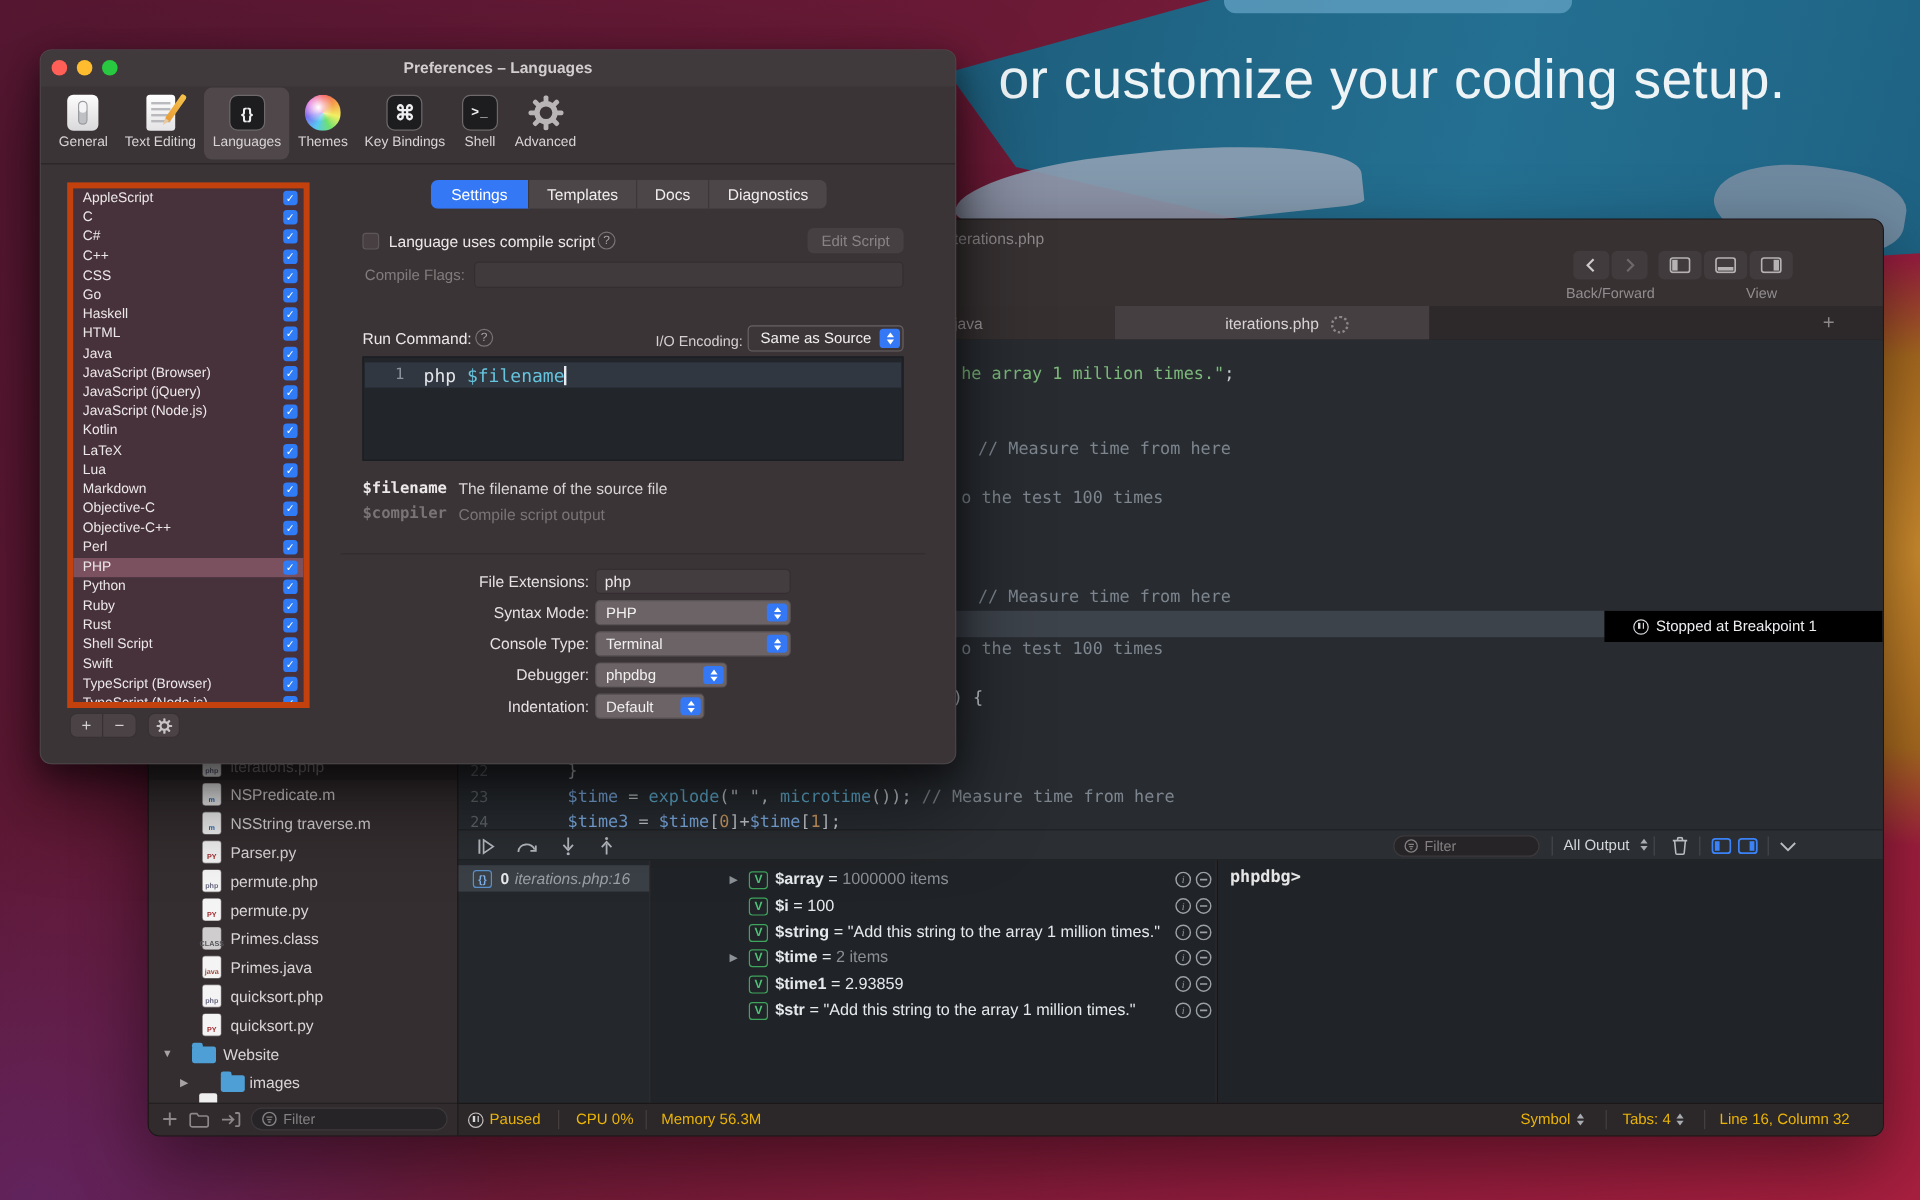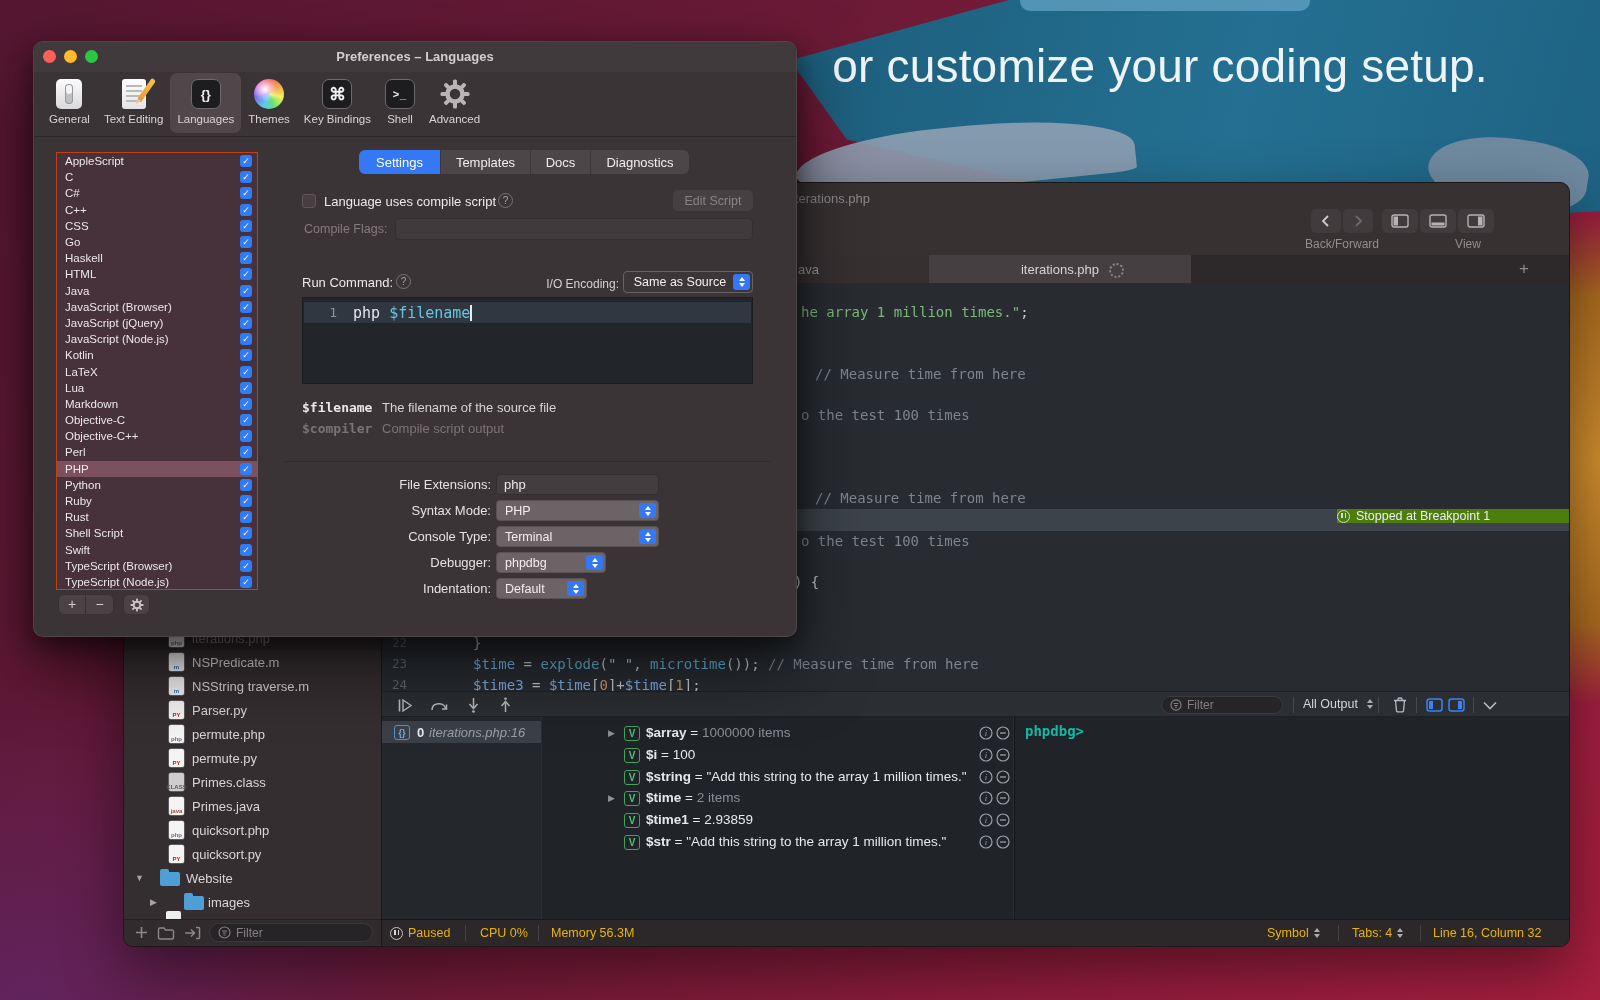--- a/index.html
+++ b/index.html
@@ -51,22 +51,22 @@
   .file-label{position:absolute;left:68px;white-space:nowrap;}
   .aw-sbbar{position:absolute;left:0;top:736px;width:257px;height:27px;background:#312b2d;border-top:1px solid #242021;z-index:3;}
   .pill{position:absolute;background:#262427;border:1px solid #3c393b;border-radius:10px;
     display:flex;align-items:center;color:#848082;font-size:12px;gap:5px;padding:0 8px;box-sizing:border-box;}
   .vdiv{position:absolute;top:72px;bottom:0;width:1px;background:#1d191a;}
   .aw-editor{position:absolute;left:257px;top:100px;width:1188px;height:408px;background:#282c31;overflow:hidden;}
   .code-line{position:absolute;height:20px;font-family:"DejaVu Sans Mono",monospace;font-size:14px;line-height:20px;white-space:pre;}
   .gutnum{position:absolute;width:22px;text-align:right;font-family:"DejaVu Sans Mono",monospace;font-size:12.5px;line-height:20px;color:#62686e;}
   .c-plain{color:#c7ccd1}.c-str{color:#7cb97a}.c-com{color:#7d858e}.c-var{color:#7fb0e8}.c-fn{color:#64b5d9}.c-numlit{color:#cf9a62}
   .bp-row{position:absolute;left:0;right:0;top:226px;height:22px;background:#3d434b;}
-  .bp-badge{position:absolute;right:0;top:0;height:14px;width:232px;background:#4d7c0f;
-    display:flex;align-items:center;gap:6px;font-size:12.5px;color:#eceef0;padding-left:0;box-sizing:border-box;}
+  .bp-badge{position:absolute;right:0;top:0;height:26px;width:232px;background:#000000;
+    display:flex;align-items:center;gap:6px;font-size:12.5px;color:#eceef0;padding-left:24px;box-sizing:border-box;}
   .pauseicn{width:13px;height:13px;border:1.5px solid #d6d8da;border-radius:50%;box-sizing:border-box;position:relative;flex:none;}
   .pauseicn:before,.pauseicn:after{content:"";position:absolute;top:2.5px;width:1.5px;height:5px;background:#d6d8da;}
   .pauseicn:before{left:3px}.pauseicn:after{right:3px}
   .aw-debugbar{position:absolute;left:257px;top:508px;width:1188px;height:26px;background:#2b2e32;
     border-top:1px solid #1e2124;border-bottom:1px solid #1e2124;box-sizing:border-box;}
   .dbicon{position:absolute;top:4px;width:18px;height:18px;display:flex;align-items:center;justify-content:center;}
   .dbdiv{position:absolute;top:5px;width:1px;height:16px;background:#45484c;}
   .outsel{position:absolute;top:5px;font-size:12.5px;color:#d3d5d8;display:flex;align-items:center;gap:9px;}
   .ud{display:inline-flex;flex-direction:column;gap:2px;}
   .ud b{width:0;height:0;border-left:3.5px solid transparent;border-right:3.5px solid transparent;}
@@ -79,21 +79,21 @@
   .aw-vars{position:absolute;left:418px;top:534px;width:471px;height:202px;background:#202327;padding-top:6px;box-sizing:border-box;}
   .var-row{position:relative;height:21.8px;font-size:13.5px;color:#e6e9ec;}
   .var-row .disc{position:absolute;left:66px;top:5px;font-size:9px;color:#8b9197;}
   .vbadge{position:absolute;left:82px;top:3px;width:16px;height:15px;border:1.5px solid #3fa45c;border-radius:3px;
     color:#4fc378;font-size:10px;font-weight:bold;text-align:center;line-height:14px;box-sizing:border-box;}
   .var-text{position:absolute;left:104px;top:2px;white-space:nowrap;}
   .var-name{font-weight:bold;}
   .dimval{color:#8b9096;}
   .rowicn{position:absolute;top:3px;}
   .aw-console{position:absolute;left:890px;top:534px;width:555px;height:202px;background:#202327;border-left:1px solid #141619;}
-  .prompt{position:absolute;left:10px;top:6px;font-family:"DejaVu Sans Mono",monospace;font-weight:bold;font-size:14px;color:#14b8a6;}
+  .prompt{position:absolute;left:10px;top:6px;font-family:"DejaVu Sans Mono",monospace;font-weight:bold;font-size:14px;color:#e5e5e5;}
   .aw-statusbar{position:absolute;left:257px;top:736px;width:1188px;height:27px;background:#2c2829;border-top:1px solid #1b1718;box-sizing:border-box;}
   .sb-item{position:absolute;top:6px;font-size:12.5px;color:#eab308;white-space:nowrap;display:flex;align-items:center;gap:5px;}
   .sb-div{position:absolute;top:5px;width:1px;height:16px;background:#45403f;}
   
   .prefs{position:absolute;left:33px;top:41px;width:762px;height:594px;z-index:20;background:#3b3437;
     border-radius:10px;overflow:hidden;border:1px solid rgba(255,255,255,.09);
     box-shadow:0 30px 70px rgba(0,0,0,.55),0 10px 25px rgba(0,0,0,.45);}
   .p-titlebar{position:absolute;left:0;top:0;width:100%;height:30px;background:#403а3c;}
   .tl{position:absolute;top:8px;width:13px;height:13px;border-radius:50%;}
   .p-title{position:absolute;left:0;top:7px;width:100%;text-align:center;font-size:13px;font-weight:bold;color:#d2cdcf;}
@@ -108,21 +108,21 @@
   .icn-general:before{content:"";position:absolute;left:9px;top:5px;width:8px;height:20px;border-radius:4px;background:#bfc0c4;box-shadow:inset 0 0 0 1px #9a9b9f;}
   .icn-general:after{content:"";position:absolute;left:10px;top:6px;width:6px;height:9px;border-radius:3px;background:#f4f4f6;}
   .icn-page{width:24px;height:30px;border-radius:3px;background:linear-gradient(#ffffff,#e4e4e6);position:relative;}
   .icn-page:before{content:"";position:absolute;left:4px;top:6px;width:16px;height:2px;background:#b9babd;box-shadow:0 5px 0 #b9babd,0 10px 0 #b9babd,0 15px 0 #b9babd;}
   .icn-pencil{position:absolute;right:-3px;top:-2px;width:5px;height:26px;background:linear-gradient(#f6c24a,#e89b35);transform:rotate(35deg);border-radius:2px;}
   .icn-pencil:after{content:"";position:absolute;left:0;bottom:-5px;width:0;height:0;border-left:2.5px solid transparent;border-right:2.5px solid transparent;border-top:6px solid #e8c9a0;}
   .icn-themes{width:30px;height:30px;border-radius:50%;
     background:radial-gradient(circle at 38% 35%, #fff 0%, rgba(255,255,255,0) 45%),
       conic-gradient(#f45f5f,#f4a24a,#f3ef62,#6fe06f,#57c8f2,#7b6ff0,#e263d8,#f45f5f);}
   .p-tbborder{position:absolute;left:0;top:94px;width:100%;height:1px;background:#2b2527;}
-  .p-list{position:absolute;left:22px;top:110px;width:202px;height:438px;background:#47313a;border:1px solid #c2410c;box-sizing:border-box;overflow:hidden;}
+  .p-list{position:absolute;left:22px;top:110px;width:202px;height:438px;background:#47313a;border:5px solid #c2410c;box-sizing:border-box;overflow:hidden;}
   .lang-row{height:16.2px;display:flex;align-items:center;padding:0 5px 0 8px;font-size:11.5px;color:#ece8e9;}
   .lang-row.sel{background:#7b5160;}
   .lang-label{flex:1;white-space:nowrap;}
   .lang-check{width:12px;height:12px;border-radius:3px;background:#2f7cf6;color:#fff;font-size:9px;line-height:12px;text-align:center;flex:none;}
   .p-listbtns{position:absolute;left:24px;top:552px;height:21px;display:flex;}
   .plb{width:28px;height:21px;background:#4a4245;border:1px solid #383133;box-sizing:border-box;
     color:#d5d1d3;font-size:14px;text-align:center;line-height:19px;}
   .plb.first{border-radius:6px 0 0 6px;}
   .plb.last{border-radius:0 6px 6px 0;border-left:none;}
   .gearbtn{position:absolute;left:89px;top:552px;width:27px;height:21px;background:#4a4245;border:1px solid #383133;

